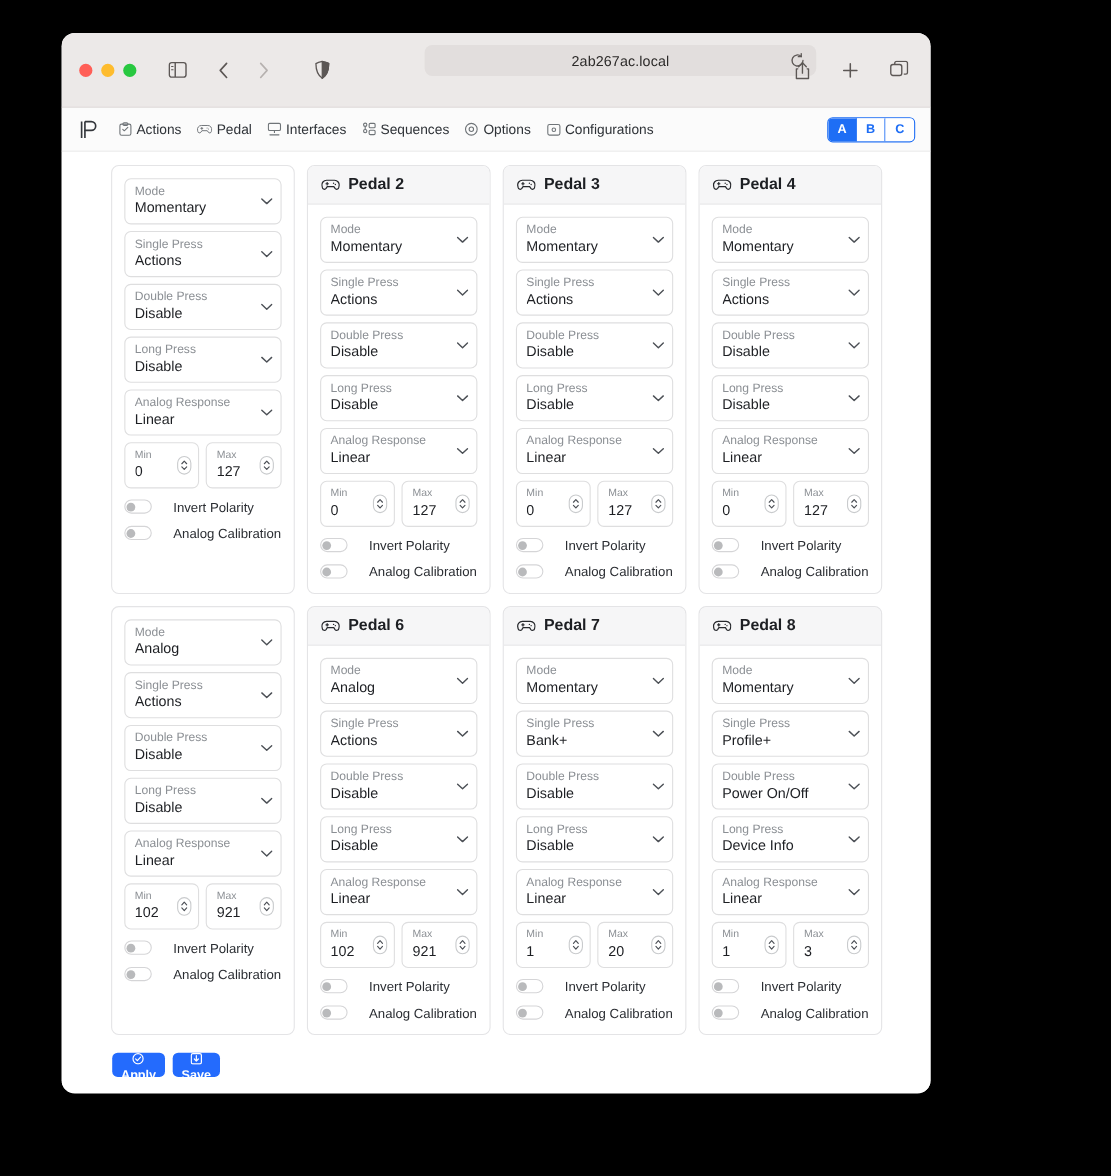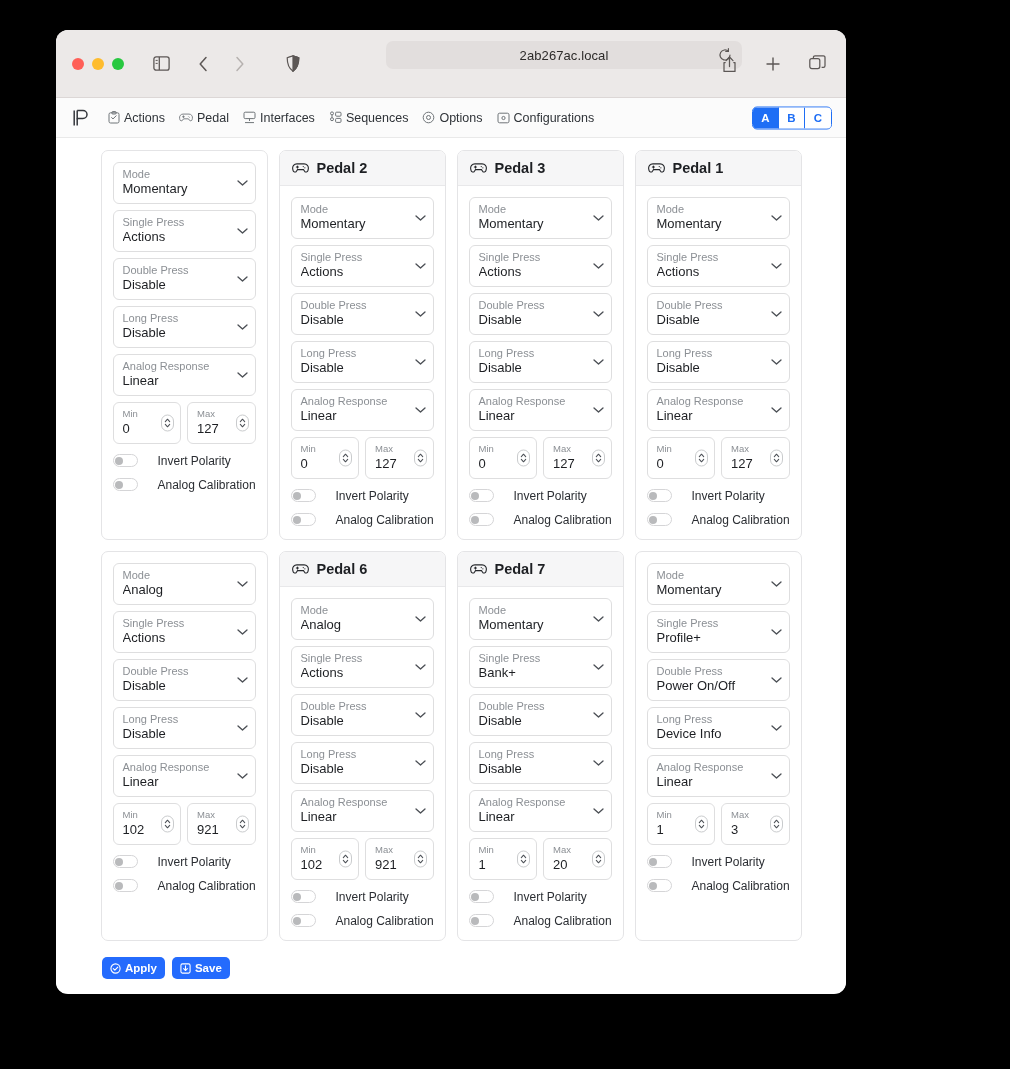--- a/index.html
+++ b/index.html
@@ -271,20 +271,21 @@
     border-radius: 5px;
     height: 22px;
     padding: 0 8px;
     display: flex;
     align-items: center;
     gap: 4px;
     font-size: 11.5px;
     font-weight: 600;
     font-family: "Liberation Sans", sans-serif;
     cursor: default;
+    flex-direction: column;
   }
   .action-btn .btn-ico { display: flex; align-items: center; }
 </style>
 </head>
 <body>
 
 <div id="browser-window">
 
   <div id="browser-toolbar">
     <div class="traffic-lights">
@@ -724,21 +725,21 @@
     <div class="card-header">
       <span class="gp-ico">
               <svg width="17" height="12" viewBox="0 0 16 11" fill="none" stroke="currentColor" stroke-width="1.05">
   <path d="M4.6 1.6 h6.8 a4 4 0 0 1 3.9 4.9 l-.25 1.3 a1.8 1.8 0 0 1 -3.2 .8 L10.8 7 H5.2 L4.15 8.6 a1.8 1.8 0 0 1 -3.2 -.8 L .7 6.5 A4 4 0 0 1 4.6 1.6 z"></path>
   <line x1="4.1" y1="4.6" x2="6.1" y2="4.6" stroke-linecap="round"></line>
   <line x1="5.1" y1="3.6" x2="5.1" y2="5.6" stroke-linecap="round"></line>
   <circle cx="10.6" cy="4.2" r="0.6" fill="currentColor" stroke="none"></circle>
   <circle cx="12.1" cy="5.3" r="0.6" fill="currentColor" stroke="none"></circle>
 </svg>
             </span>
-      <span class="card-title">Pedal 1</span>
+      <span class="card-title">Pedal 4</span>
     </div>
     <div class="card-body">
 
       <div class="field">
         <span class="field-label">Mode</span>
         <span class="field-value">Momentary</span>
         <span class="chevron">
                 <svg width="11" height="7" viewBox="0 0 11 7" fill="none" stroke="currentColor" stroke-width="1.3" stroke-linecap="round" stroke-linejoin="round">
                   <polyline points="1,1.4 5.5,5.6 10,1.4"></polyline>
                 </svg>
@@ -1086,20 +1087,32 @@
       </div>
       <div class="toggle-row">
         <span class="switch">
                 <span class="knob"></span>
               </span>
         <span class="toggle-label">Analog Calibration</span>
       </div>
     </div>
         </div>
         <div class="pedal-card">
+    <div class="card-header">
+      <span class="gp-ico">
+              <svg width="17" height="12" viewBox="0 0 16 11" fill="none" stroke="currentColor" stroke-width="1.05">
+  <path d="M4.6 1.6 h6.8 a4 4 0 0 1 3.9 4.9 l-.25 1.3 a1.8 1.8 0 0 1 -3.2 .8 L10.8 7 H5.2 L4.15 8.6 a1.8 1.8 0 0 1 -3.2 -.8 L .7 6.5 A4 4 0 0 1 4.6 1.6 z"></path>
+  <line x1="4.1" y1="4.6" x2="6.1" y2="4.6" stroke-linecap="round"></line>
+  <line x1="5.1" y1="3.6" x2="5.1" y2="5.6" stroke-linecap="round"></line>
+  <circle cx="10.6" cy="4.2" r="0.6" fill="currentColor" stroke="none"></circle>
+  <circle cx="12.1" cy="5.3" r="0.6" fill="currentColor" stroke="none"></circle>
+</svg>
+            </span>
+      <span class="card-title">Pedal 8</span>
+    </div>
     <div class="card-body">
 
       <div class="field">
         <span class="field-label">Mode</span>
         <span class="field-value">Momentary</span>
         <span class="chevron">
                 <svg width="11" height="7" viewBox="0 0 11 7" fill="none" stroke="currentColor" stroke-width="1.3" stroke-linecap="round" stroke-linejoin="round">
                   <polyline points="1,1.4 5.5,5.6 10,1.4"></polyline>
                 </svg>
               </span>

